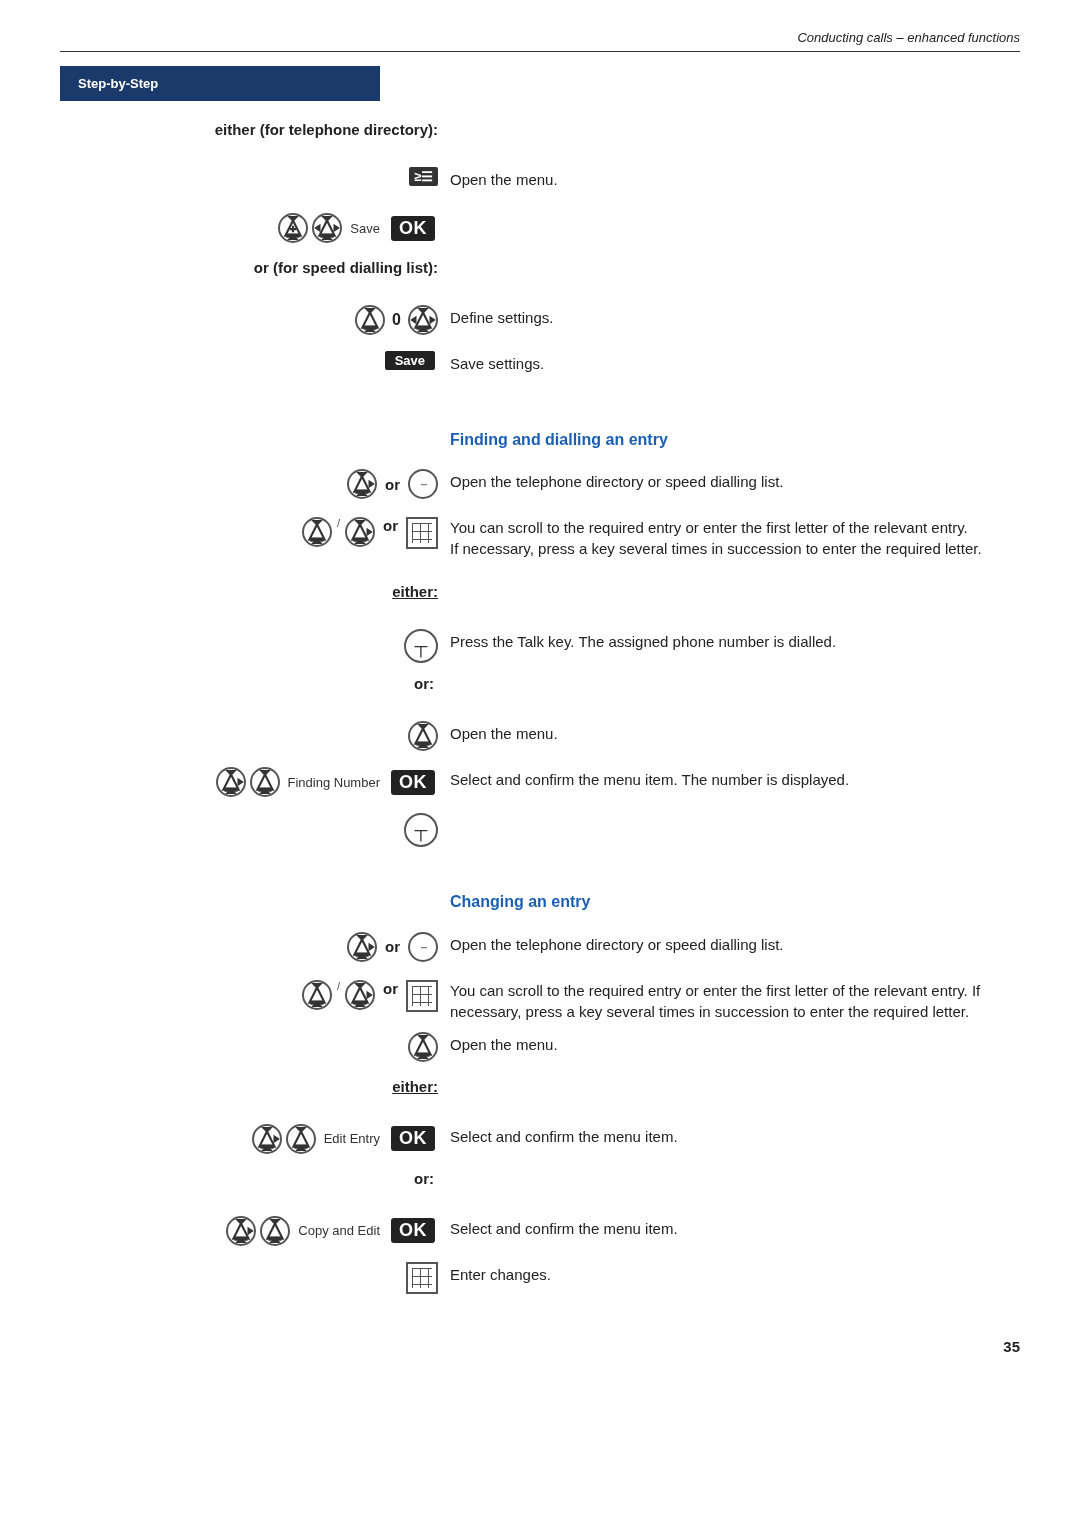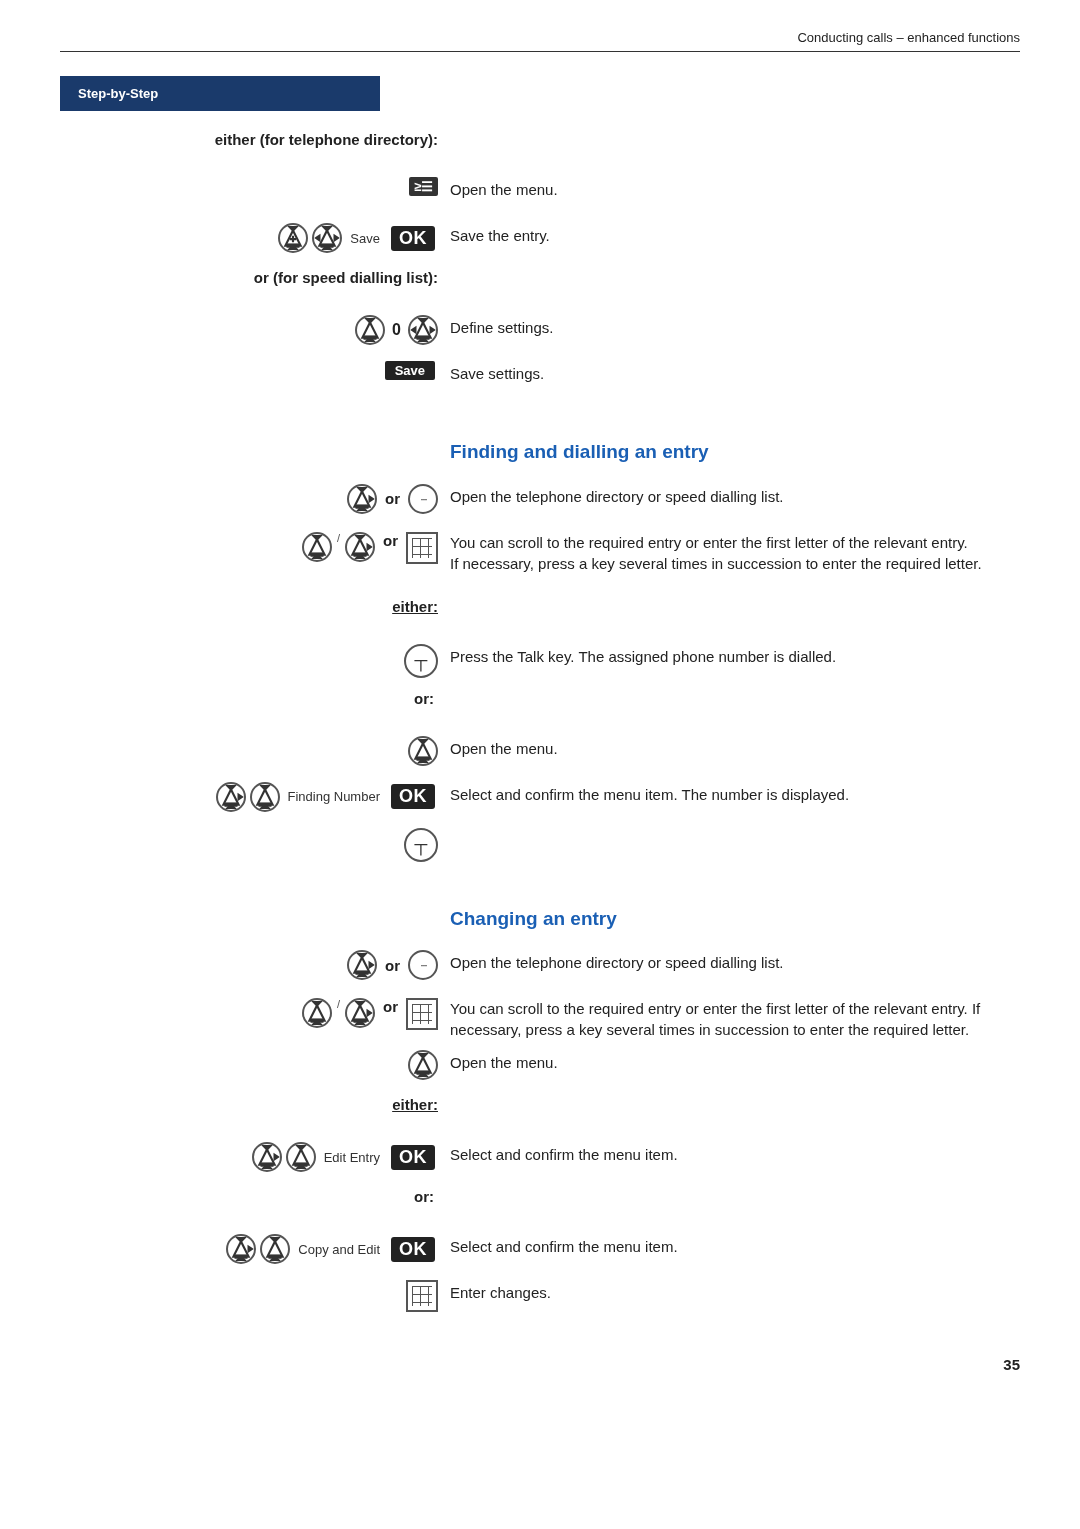--- a/index.html
+++ b/index.html
@@ -9,23 +9,24 @@
       background: #fff;
       color: #222;
       width: 1080px;
       min-height: 1529px;
       padding: 30px 60px 60px 60px;
     }
 
     .page-header {
       text-align: right;
       font-size: 13px;
+      font-style: italic;
       border-bottom: 1.5px solid #333;
       padding-bottom: 6px;
-      margin-bottom: 24px;
+      margin-bottom: 14px;
     }
 
     .step-by-step-box {
       background: #1a3a6b;
       color: #fff;
       font-size: 13px;
       font-weight: bold;
       padding: 10px 18px;
       display: inline-block;
       margin-bottom: 20px;
@@ -61,21 +62,21 @@
       font-size: 15px;
       text-align: right;
       width: 390px;
       flex-shrink: 0;
       padding-right: 12px;
     }
 
     .heading-blue {
       color: #1a5fb4;
       font-weight: bold;
-      font-size: 19px;
+      font-size: 16px;
       margin: 16px 0 8px 0;
     }
 
     .ok-btn {
       background: #222;
       color: #fff;
       font-weight: bold;
       font-size: 18px;
       padding: 2px 8px;
       border-radius: 3px;
@@ -261,21 +262,20 @@
         <polygon points="12,5 15,2 9,2" fill="#333"></polygon>
         <line x1="5" y1="12" x2="2" y2="12"></line>
         <polygon points="2,12 5,10 5,14" fill="#333"></polygon>
         <line x1="19" y1="12" x2="22" y2="12"></line>
         <polygon points="22,12 19,10 19,14" fill="#333"></polygon>
       </svg>
     </span>
     <span class="small-label">Save</span>
     <span class="ok-btn">OK</span>
   </div>
-  <div class="right">Save the entry.</div>
 </div>
 
 
 <div class="row">
   <div class="left section-label">
     <span>or (for speed dialling list):</span>
   </div>
   <div class="right"></div>
 </div>
 

